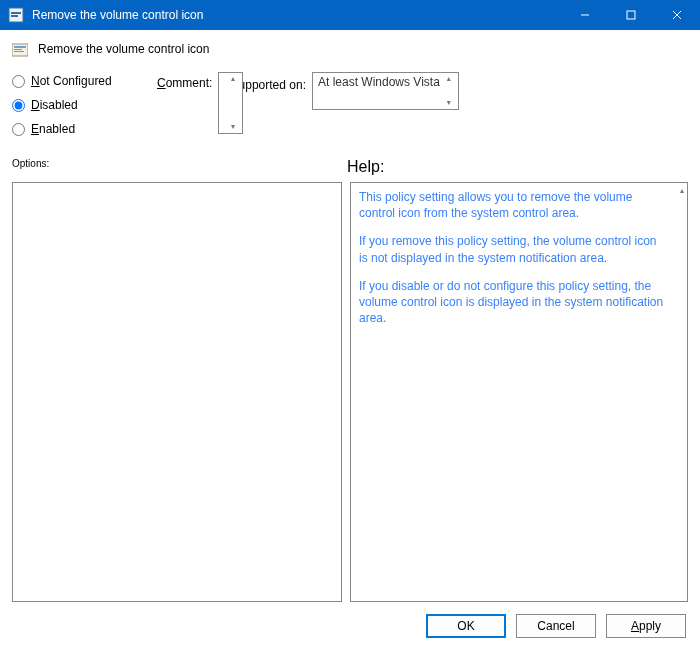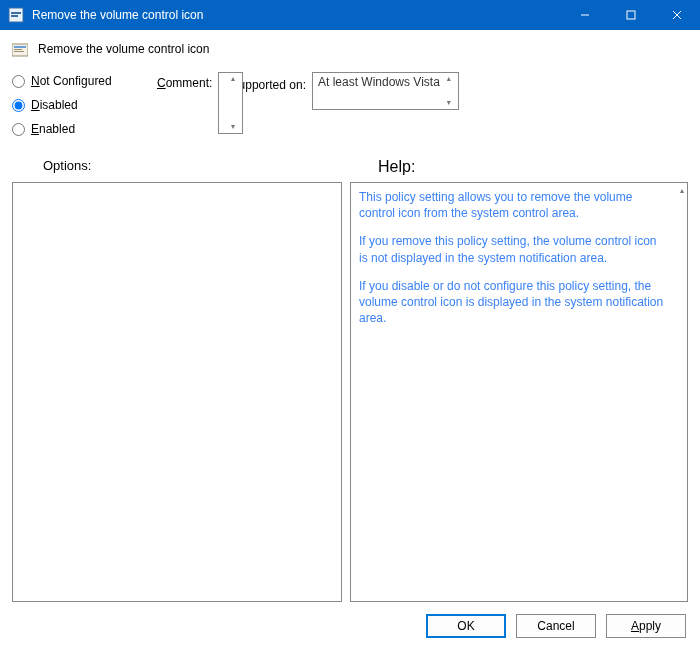--- a/index.html
+++ b/index.html
@@ -145,21 +145,21 @@
     color: #777;
     text-align: center;
     line-height: 1;
   }
 
   .panes-labels {
     display: flex;
     margin-top: 12px;
     margin-bottom: 6px;
   }
-  .panes-labels .lbl-options { width: 335px; font-size: 13px; margin-left: 31px; }
+  .panes-labels .lbl-options { width: 335px; font-size: 10px; }
   .panes-labels .lbl-help { font-size: 16px; }
 
   .panes {
     display: flex;
     gap: 8px;
     flex: 1;
     min-height: 0;
   }
   .pane {
     border: 1px solid #888;

